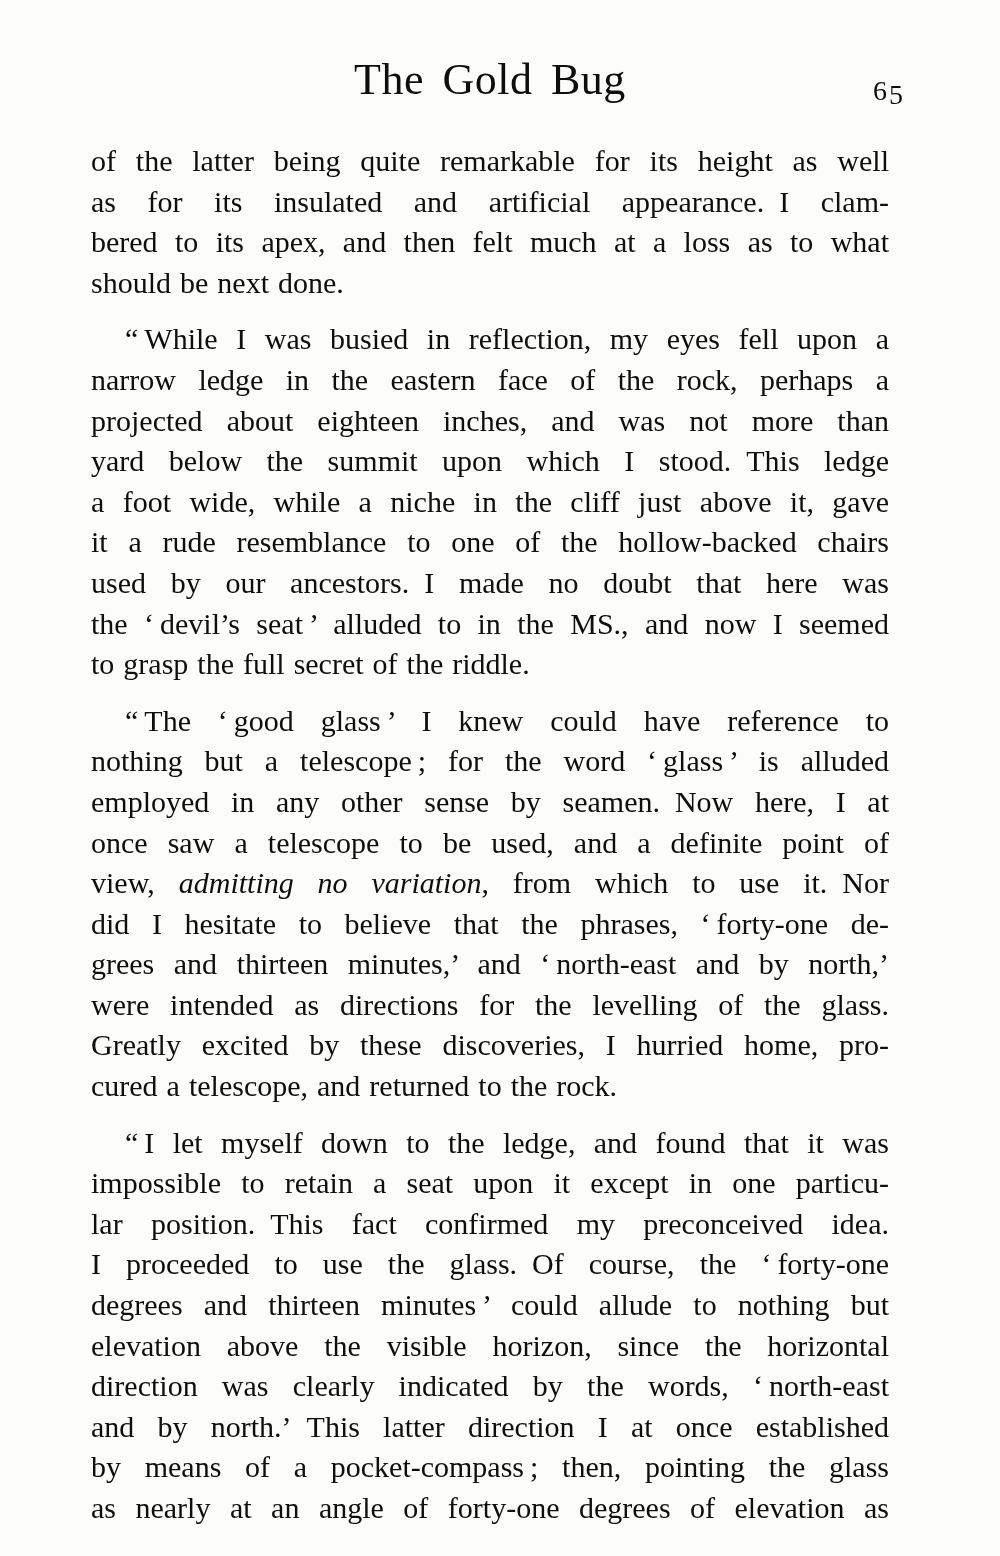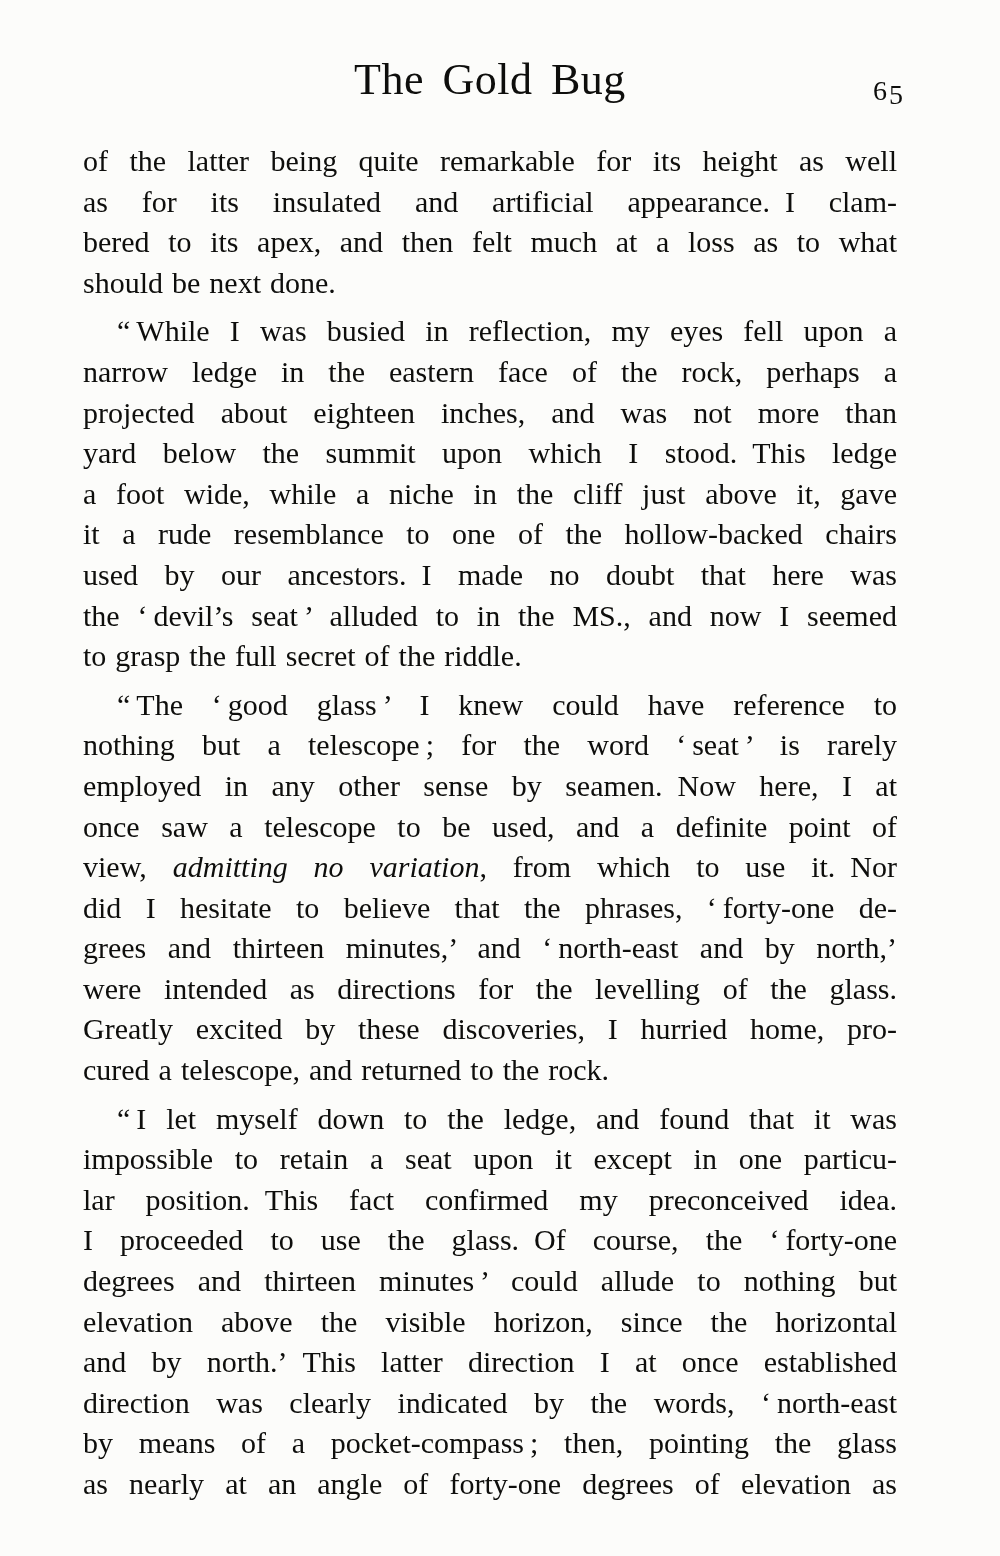--- a/index.html
+++ b/index.html
@@ -50,21 +50,21 @@
   .page-number .desc {
     display: inline-block;
     transform: translateY(0.13em);
   }
   .body-text {
     margin: 32px 95px 0 75px;
     font-size: 30px;
     line-height: 40.6px;
   }
   .paragraph {
-    margin: 8px;
+    margin: 16px;
   }
   .line {
     height: 40.6px;
     overflow: hidden;
     text-align: justify;
     text-align-last: justify;
     word-spacing: 1.5px;
     white-space: nowrap;
   }
   .line.last {
@@ -99,36 +99,36 @@
         <div class="line"><span>projected about eighteen inches, and was not more than</span></div>
         <div class="line"><span>yard below the summit upon which I stood. This ledge</span></div>
         <div class="line"><span>a foot wide, while a niche in the cliff just above it, gave</span></div>
         <div class="line"><span>it a rude resemblance to one of the hollow-backed chairs</span></div>
         <div class="line"><span>used by our ancestors. I made no doubt that here was</span></div>
         <div class="line"><span>the ‘ devil’s seat ’ alluded to in the MS., and now I seemed</span></div>
         <div class="line last"><span>to grasp the full secret of the riddle.</span></div>
       </div>
       <div class="paragraph">
         <div class="line indent"><span>“ The ‘ good glass ’ I knew could have reference to</span></div>
-        <div class="line"><span>nothing but a telescope ; for the word ‘ seat ’ is rarely</span></div>
+        <div class="line"><span>nothing but a telescope ; for the word ‘ glass ’ is alluded</span></div>
         <div class="line"><span>employed in any other sense by seamen. Now here, I at</span></div>
         <div class="line"><span>once saw a telescope to be used, and a definite point of</span></div>
         <div class="line"><span>view, </span><span class="it">admitting no variation</span><span>, from which to use it. Nor</span></div>
         <div class="line"><span>did I hesitate to believe that the phrases, ‘ forty-one de-</span></div>
         <div class="line"><span>grees and thirteen minutes,’ and ‘ north-east and by north,’</span></div>
         <div class="line"><span>were intended as directions for the levelling of the glass.</span></div>
         <div class="line"><span>Greatly excited by these discoveries, I hurried home, pro-</span></div>
         <div class="line last"><span>cured a telescope, and returned to the rock.</span></div>
       </div>
       <div class="paragraph">
         <div class="line indent"><span>“ I let myself down to the ledge, and found that it was</span></div>
         <div class="line"><span>impossible to retain a seat upon it except in one particu-</span></div>
         <div class="line"><span>lar position. This fact confirmed my preconceived idea.</span></div>
         <div class="line"><span>I proceeded to use the glass. Of course, the ‘ forty-one</span></div>
         <div class="line"><span>degrees and thirteen minutes ’ could allude to nothing but</span></div>
         <div class="line"><span>elevation above the visible horizon, since the horizontal</span></div>
+        <div class="line"><span>direction was clearly indicated by the words, ‘ north-east</span></div>
         <div class="line"><span>and by north.’ This latter direction I at once established</span></div>
-        <div class="line"><span>direction was clearly indicated by the words, ‘ north-east</span></div>
         <div class="line"><span>by means of a pocket-compass ; then, pointing the glass</span></div>
         <div class="line"><span>as nearly at an angle of forty-one degrees of elevation as</span></div>
       </div>
     </div>
 </div>
 
 </body></html>

